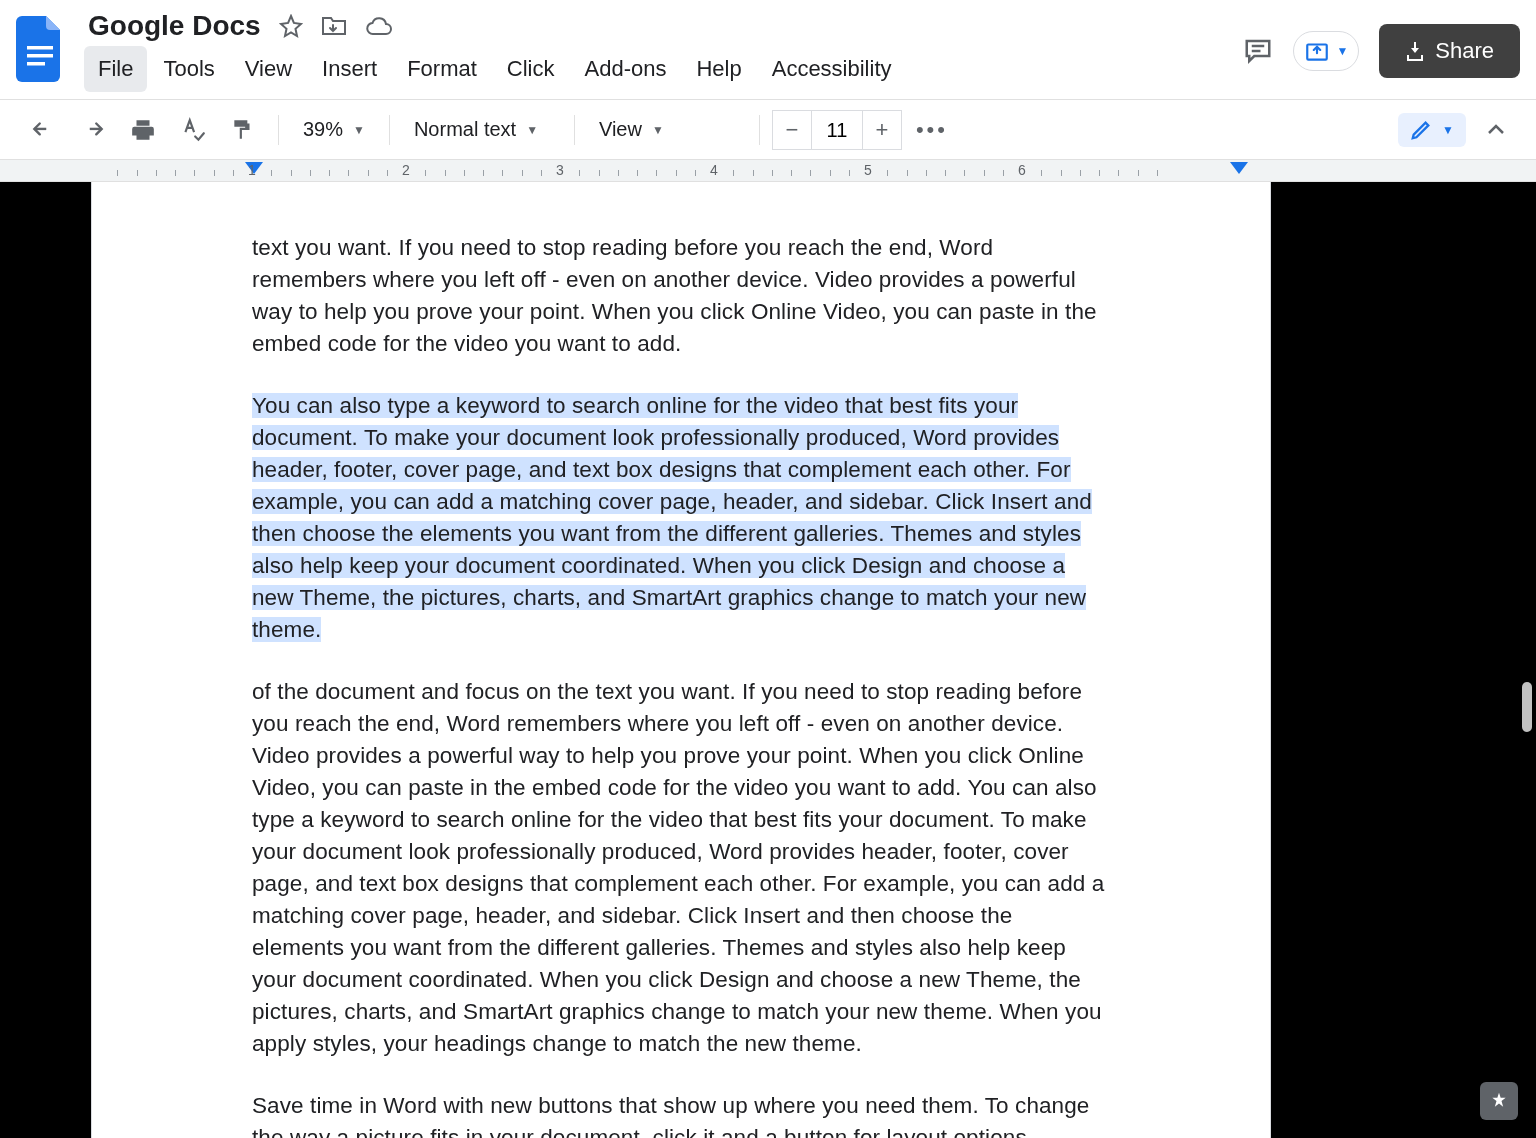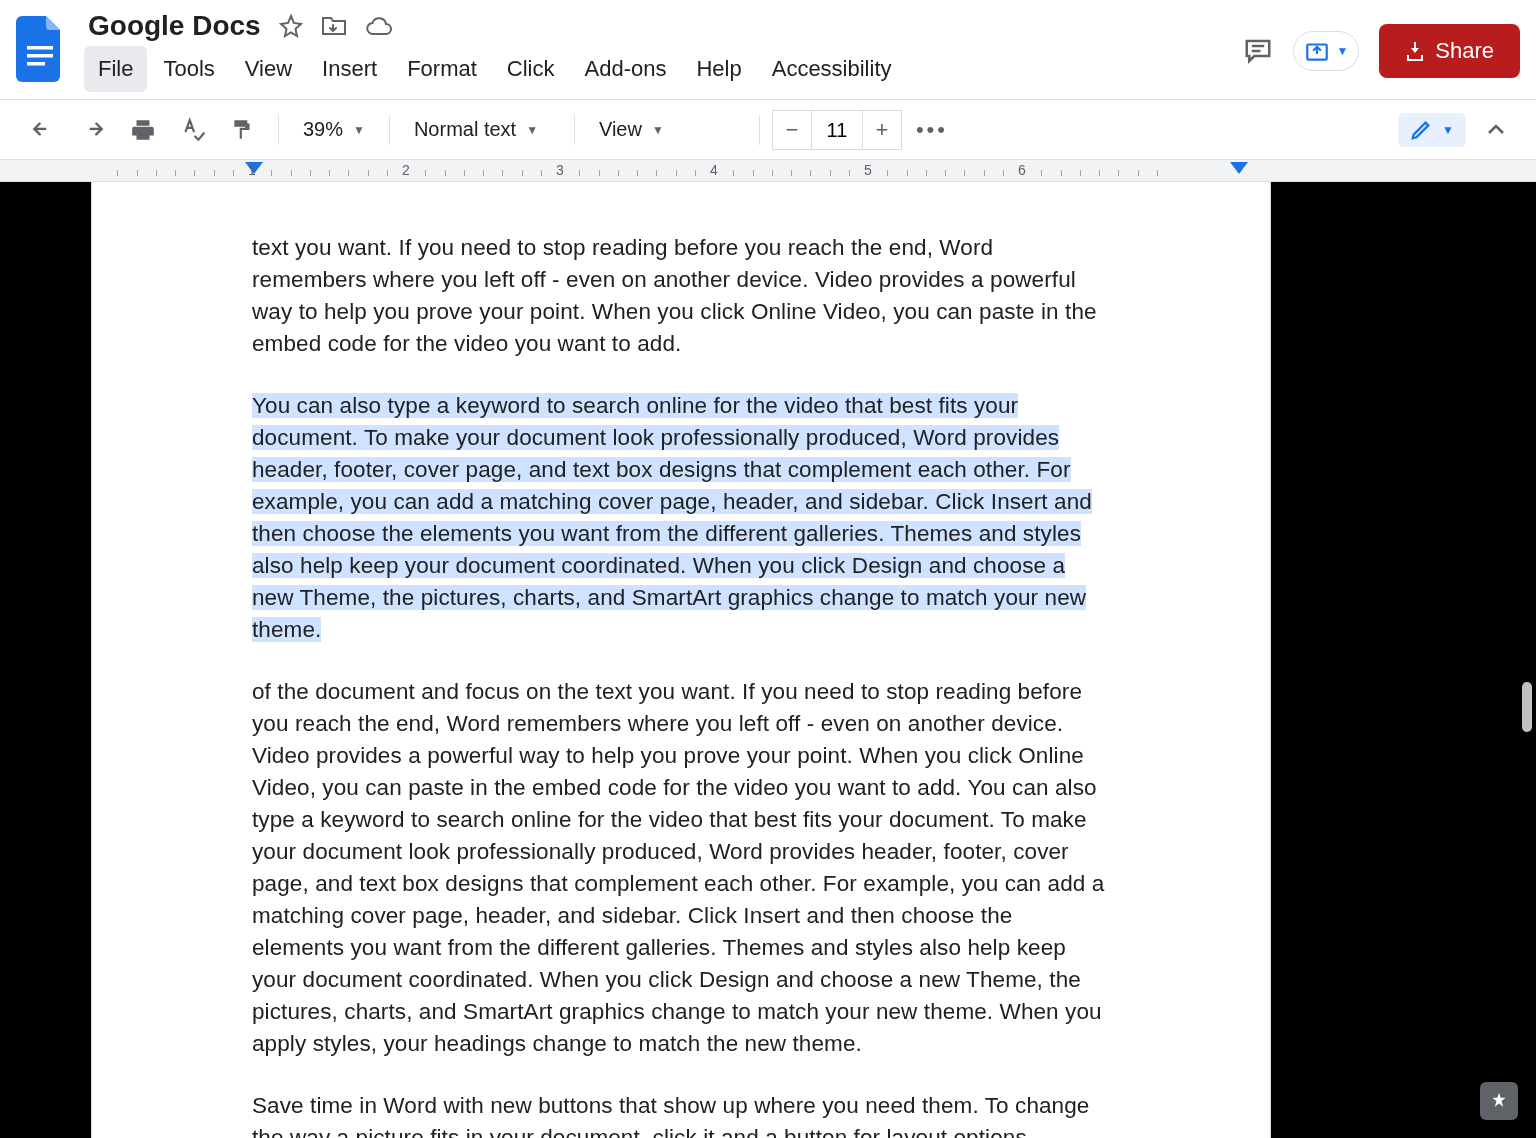--- a/index.html
+++ b/index.html
@@ -11,21 +11,21 @@
 .header-center { flex: 1; }
 .title-row { display: flex; align-items: center; gap: 18px; margin-bottom: 4px; padding-left: 4px; }
 .doc-title { font-size: 28px; color: #202124; font-weight: 700; }
 .title-icon { color: #5f6368; cursor: pointer; display:flex; align-items:center; }
 .menus { display: flex; gap: 2px; }
 .menu-item { font-size: 22px; color: #202124; padding: 10px 14px; border-radius: 6px; cursor: pointer; }
 .menu-item.active { background: #e8eaed; }
 .header-right { display: flex; align-items: center; gap: 20px; margin-top: 14px; }
 .hdr-btn { display:flex; align-items:center; justify-content:center; cursor:pointer; }
 .present-group { display:flex; align-items:center; border:1px solid #dadce0; border-radius: 28px; padding: 6px 10px; gap:6px; }
-.share-btn { background:#b91c1c; color:#fff; border-radius: 8px; padding: 14px 26px; font-size: 22px; font-weight: 500; display:flex; align-items:center; gap:10px; cursor:pointer; }
+.share-btn { background:#404040; color:#fff; border-radius: 8px; padding: 14px 26px; font-size: 22px; font-weight: 500; display:flex; align-items:center; gap:10px; cursor:pointer; }
 
 
 .toolbar { display:flex; align-items:center; height: 60px; border-bottom: 1px solid #e0e0e0; padding: 0 20px; gap: 4px; }
 .tb-btn { padding: 8px 10px; color:#5f6368; cursor:pointer; display:flex; align-items:center; justify-content:center; border-radius:4px; }
 .tb-sep { width:1px; height:30px; background:#e0e0e0; margin: 0 8px; }
 .tb-select { display:flex; align-items:center; gap:10px; padding: 6px 12px; color:#202124; font-size:20px; cursor:pointer; }
 .tb-caret { font-size:12px; color:#5f6368; }
 .font-size-group { display:flex; align-items:center; border:1px solid #dadce0; }
 .font-size-group .step { width:38px; height:38px; display:flex; align-items:center; justify-content:center; font-size:22px; color:#5f6368; cursor:pointer; }
 .font-size-group .val { width:52px; height:38px; border-left:1px solid #dadce0; border-right:1px solid #dadce0; text-align:center; font-size:20px; line-height:38px; }

